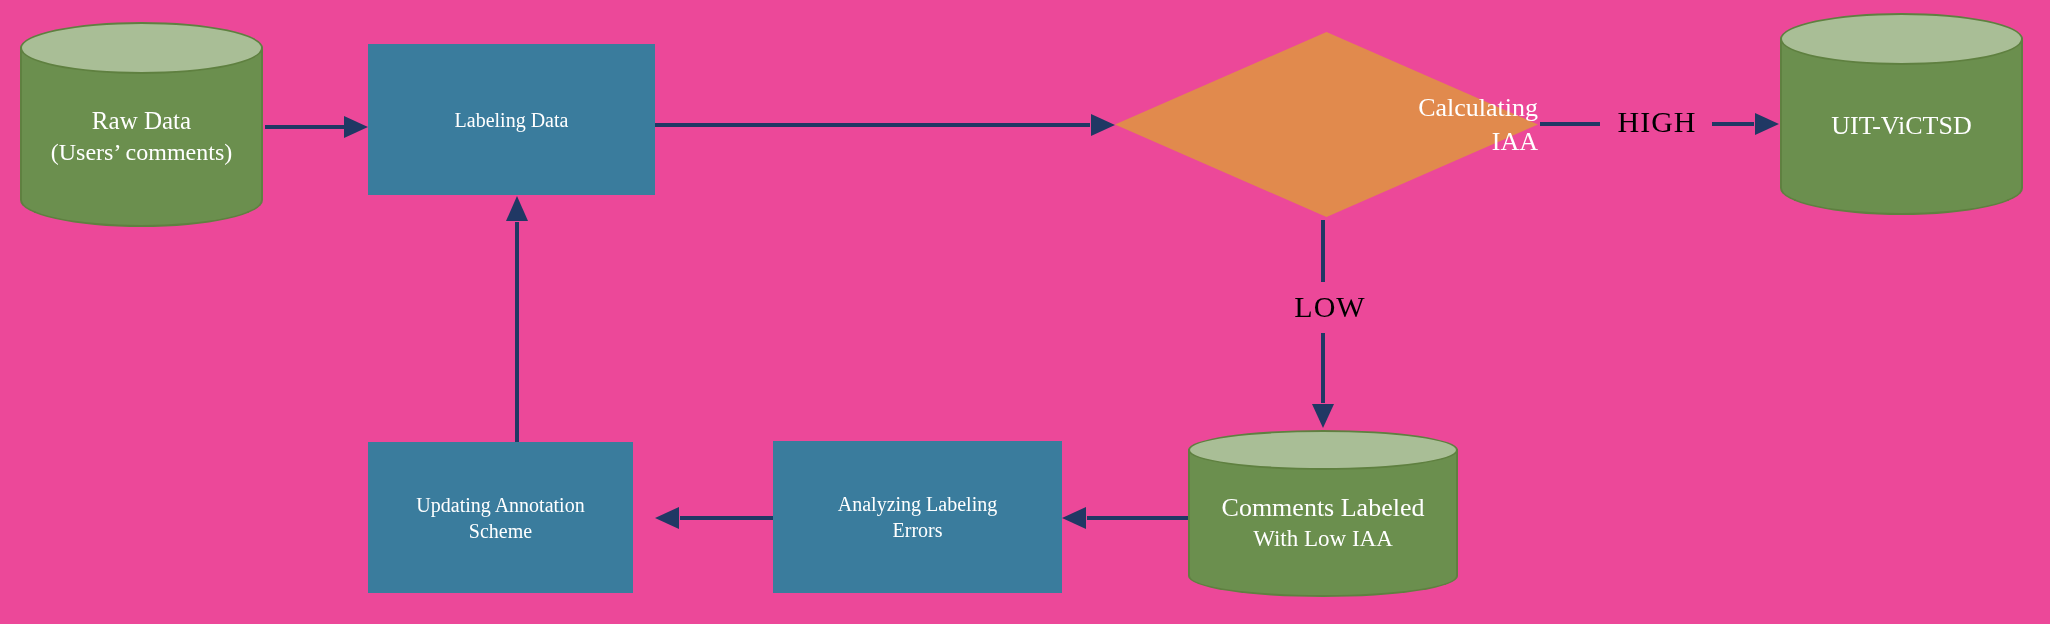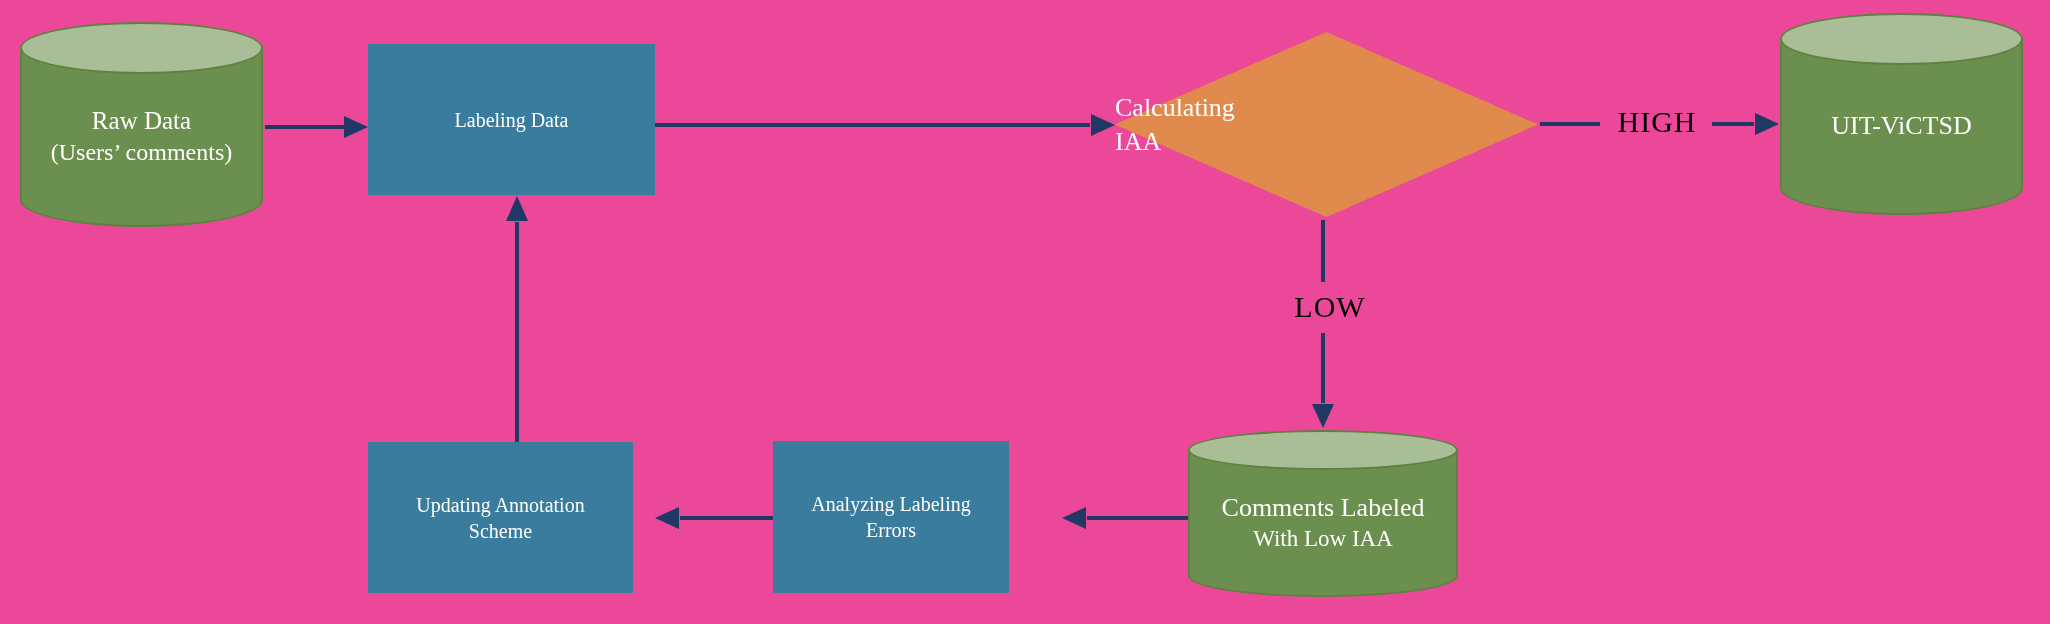--- a/index.html
+++ b/index.html
@@ -70,21 +70,21 @@
 
   
   .decision { position: absolute; }
   .decision svg { display: block; }
   .decision polygon { fill: #e18a4d; }
   .decision .node-text {
     position: absolute;
     left: 0; top: 0; right: 0; bottom: 0;
     display: flex;
     flex-direction: column;
-    align-items: flex-start;
+    align-items: flex-end;
     justify-content: center;
     font-size: 26px;
   }
 
   
   .edge-label {
     position: absolute;
     width: 110px;
     height: 40px;
     display: flex;
@@ -94,21 +94,21 @@
     font-size: 30px;
     letter-spacing: 1px;
   }
 
   
   #node-raw       { left: 20px;   top: 22px;  width: 243px; height: 205px; }
   #node-labeling  { left: 368px;  top: 44px;  width: 287px; height: 151px; }
   #node-iaa       { left: 1115px; top: 32px;  width: 423px; height: 185px; }
   #node-uit       { left: 1780px; top: 13px;  width: 243px; height: 202px; }
   #node-comments  { left: 1188px; top: 430px; width: 270px; height: 167px; }
-  #node-analyzing { left: 773px;  top: 441px; width: 236px; height: 152px; }
+  #node-analyzing { left: 773px;  top: 441px; width: 289px; height: 152px; }
   #node-updating  { left: 368px;  top: 442px; width: 265px; height: 151px; }
   #label-high     { left: 1602px; top: 102px; }
   #label-low      { left: 1275px; top: 287px; }
 
   #node-raw .cyl-body      { font-size: 25px; }
   #node-raw .line2         { font-size: 24px; }
   #node-uit .cyl-body      { font-size: 26px; }
   #node-comments .cyl-body { font-size: 26px; }
   #node-comments .line2    { font-size: 23px; }
 </style>

